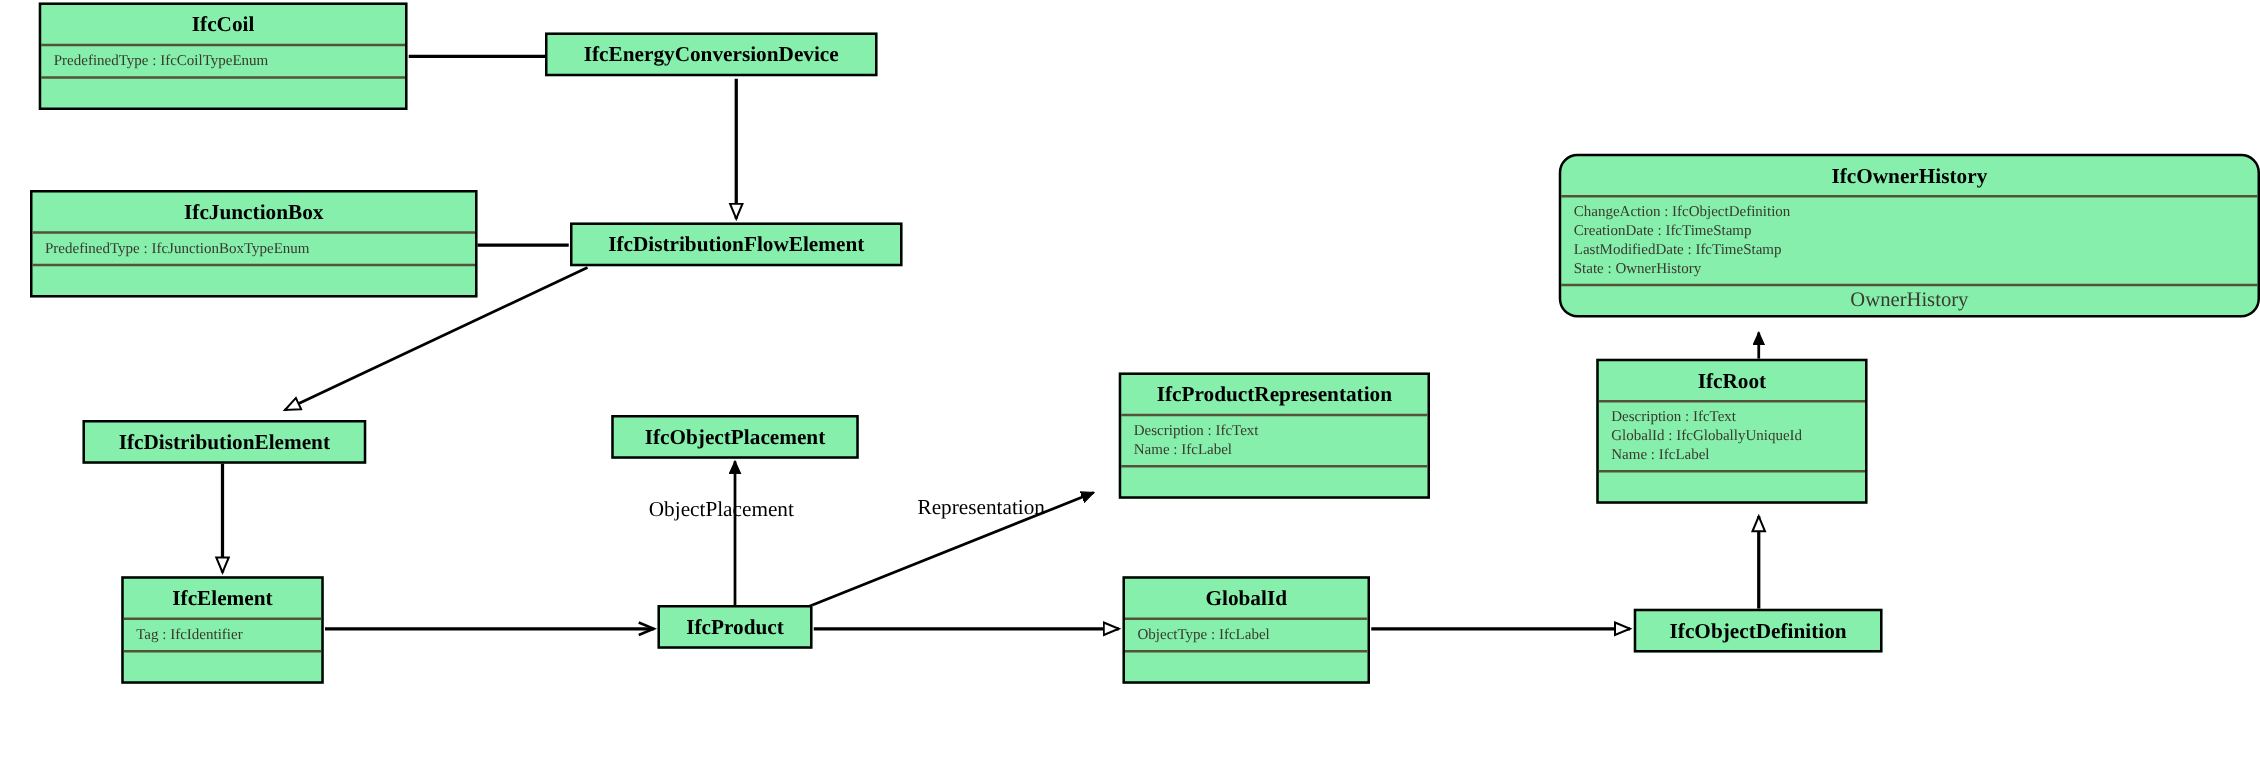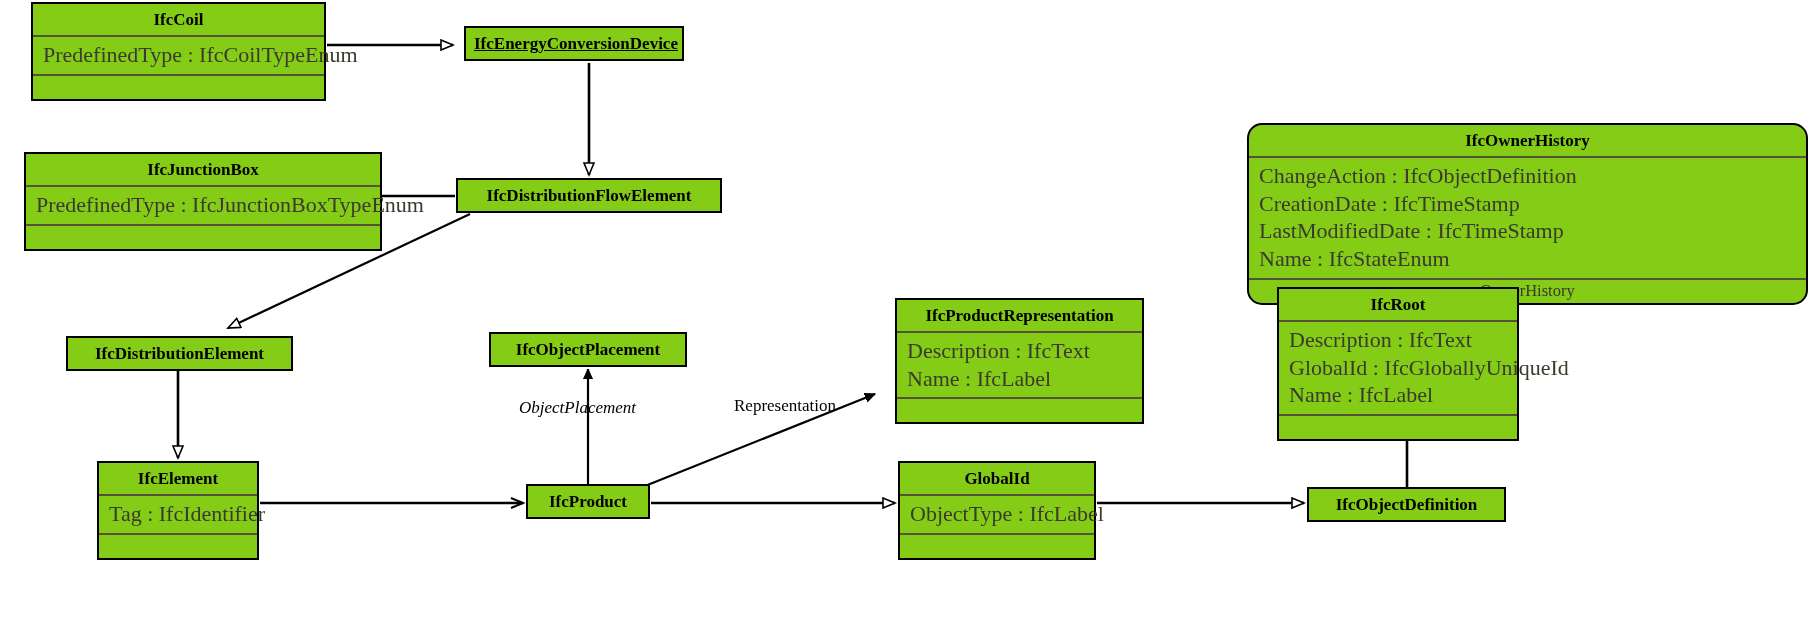--- a/index.html
+++ b/index.html
@@ -17,38 +17,38 @@
   }
   svg#edges {
     position: absolute;
     left: 0; top: 0;
     width: 1808px;
     height: 627px;
     pointer-events: none;
   }
   .uml-class {
     position: absolute;
-    background: #84cc16;
+    background: #86efac;
     border: 2px solid #000000;
     box-sizing: border-box;
     z-index: 5;
   }
   .uml-name {
     font-weight: bold;
     font-size: 17px;
     text-align: center;
     padding: 6px 8px 6px 8px;
     color: #000000;
     line-height: 1.12;
     white-space: nowrap;
   }
   .uml-attrs {
     border-top: 2px solid #55523a;
     padding: 4px 10px 5px 10px;
-    font-size: 22px;
+    font-size: 12px;
     color: #3a3a2e;
     line-height: 1.26;
   }
   .uml-attrs div {
     white-space: nowrap;
   }
   .uml-ops {
     border-top: 2px solid #55523a;
     min-height: 17px;
     font-size: 16.5px;
@@ -135,54 +135,54 @@
   </svg>
 
   <div id="classes-layer">
       <div class="uml-class" style="left: 31px; top: 2px; width: 295px;">
         <div class="uml-name">IfcCoil</div>
         <div class="uml-attrs">
           <div>PredefinedType : IfcCoilTypeEnum</div>
         </div>
         <div class="uml-ops">&nbsp;</div>
       </div>
-      <div class="uml-class" style="left: 464px; top: 26px; width: 220px; text-decoration: underline;">
+      <div class="uml-class" style="left: 436px; top: 26px; width: 266px;">
         <div class="uml-name">IfcEnergyConversionDevice</div>
       </div>
       <div class="uml-class" style="left: 0px; top: 152px; width: 358px; margin-left: 24px;">
         <div class="uml-name">IfcJunctionBox</div>
         <div class="uml-attrs">
           <div>PredefinedType : IfcJunctionBoxTypeEnum</div>
         </div>
         <div class="uml-ops">&nbsp;</div>
       </div>
       <div class="uml-class" style="left: 456px; top: 178px; width: 266px;">
         <div class="uml-name">IfcDistributionFlowElement</div>
       </div>
       <div class="uml-class" style="left: 1247px; top: 123px; width: 561px; border-radius: 15px;">
         <div class="uml-name">IfcOwnerHistory</div>
         <div class="uml-attrs">
           <div>ChangeAction : IfcObjectDefinition</div>
           <div>CreationDate : IfcTimeStamp</div>
           <div>LastModifiedDate : IfcTimeStamp</div>
-          <div>Name : IfcStateEnum</div>
+          <div>State : OwnerHistory</div>
         </div>
         <div class="uml-ops">
           <div>OwnerHistory</div>
         </div>
       </div>
       <div class="uml-class" style="left: 874px; top: 298px; width: 249px; margin-left: 21px;">
         <div class="uml-name">IfcProductRepresentation</div>
         <div class="uml-attrs">
           <div>Description : IfcText</div>
           <div>Name : IfcLabel</div>
         </div>
         <div class="uml-ops">&nbsp;</div>
       </div>
-      <div class="uml-class" style="left: 1277px; top: 287px; width: 242px;">
+      <div class="uml-class" style="left: 1277px; top: 287px; width: 217px;">
         <div class="uml-name">IfcRoot</div>
         <div class="uml-attrs">
           <div>Description : IfcText</div>
           <div>GlobalId : IfcGloballyUniqueId</div>
           <div>Name : IfcLabel</div>
         </div>
         <div class="uml-ops">&nbsp;</div>
       </div>
       <div class="uml-class" style="left: 66px; top: 336px; width: 227px;">
         <div class="uml-name">IfcDistributionElement</div>
@@ -206,17 +206,17 @@
           <div>ObjectType : IfcLabel</div>
         </div>
         <div class="uml-ops">&nbsp;</div>
       </div>
       <div class="uml-class" style="left: 1307px; top: 487px; width: 199px;">
         <div class="uml-name">IfcObjectDefinition</div>
       </div>
     </div>
 
   <div id="labels-layer">
-      <div class="edge-label" style="left: 519px; top: 398px; font-style: italic;">ObjectPlacement</div>
+      <div class="edge-label" style="left: 519px; top: 398px;">ObjectPlacement</div>
       <div class="edge-label" style="left: 734px; top: 396px;">Representation</div>
     </div>
 
 </div>
 
 </body></html>

